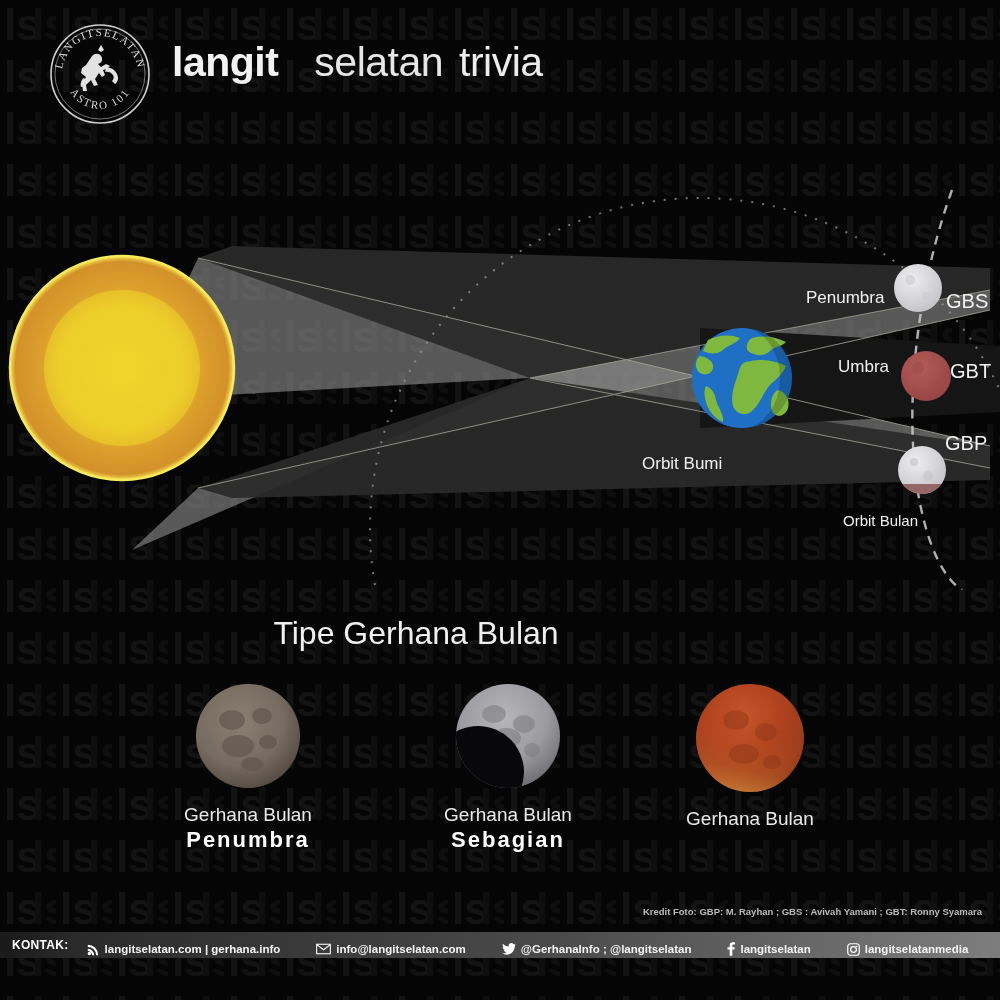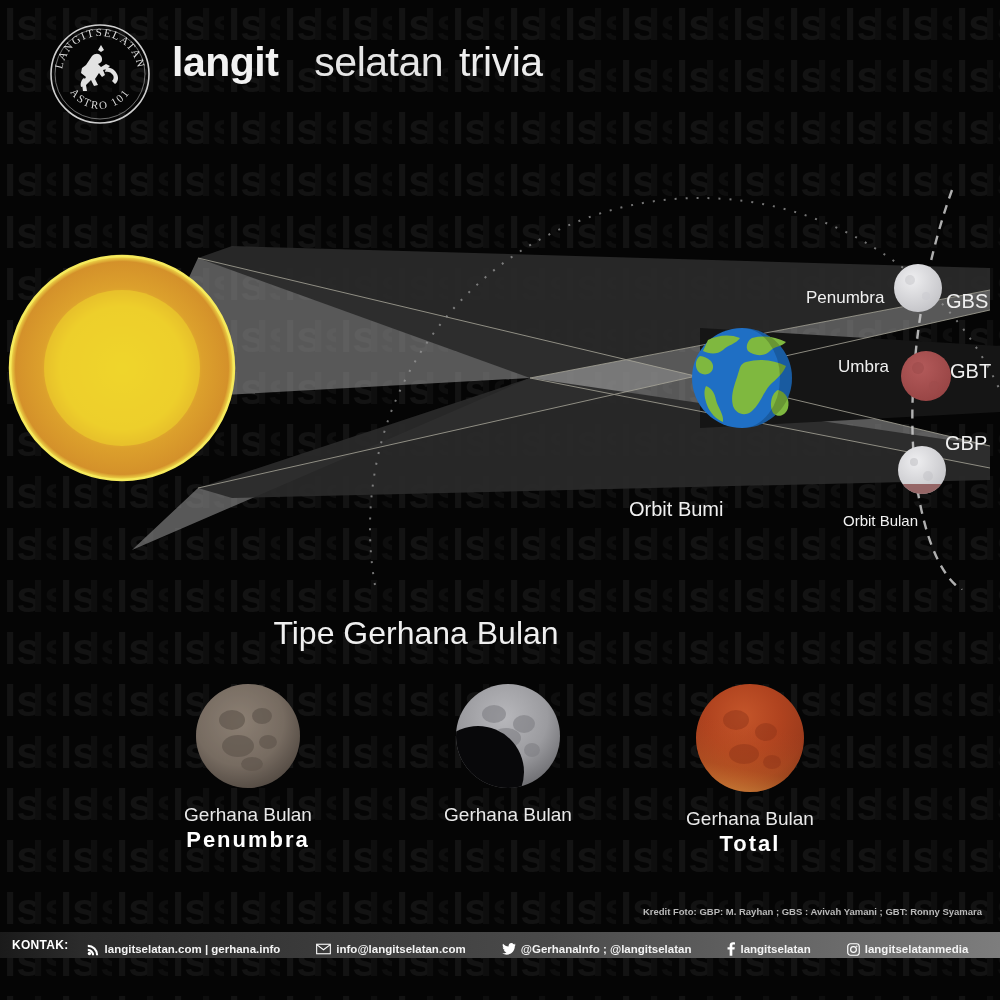--- a/index.html
+++ b/index.html
@@ -41,21 +41,21 @@
   
   #diagram{position:absolute;left:0;top:150px;width:1000px;height:440px;}
 
   
   .dlabel{position:absolute;font-weight:400;color:#f0f0f0;white-space:nowrap;}
   #label-penumbra{left:806px;top:288px;font-size:17px;}
   #label-umbra{left:838px;top:357px;font-size:17px;}
   #label-gbs{left:946px;top:290px;font-size:20px;}
   #label-gbt{left:950px;top:360px;font-size:20px;}
   #label-gbp{left:945px;top:432px;font-size:20px;}
-  #label-orbit-bumi{left:629px;top:454px;font-size:20px;margin-top:44px;}
+  #label-orbit-bumi{left:642px;top:454px;font-size:17px;}
   #label-orbit-bulan{left:843px;top:512px;font-size:15px;}
 
   
   #types{position:absolute;left:0;top:680px;width:1000px;height:190px;}
   .type-card{position:absolute;width:260px;text-align:center;}
   #card-0{left:118px;}
   #card-1{left:378px;}
   #card-2{left:620px;}
   .type-photo{margin:0 auto;display:block;}
   .type-cap1{font-size:19px;font-weight:400;color:#e9e9e9;margin-top:12px;}
@@ -264,20 +264,21 @@
           <ellipse cx="42" cy="34" rx="12" ry="9"></ellipse>
           <ellipse cx="72" cy="44" rx="11" ry="9"></ellipse>
           <ellipse cx="54" cy="58" rx="15" ry="10"></ellipse>
           <ellipse cx="80" cy="70" rx="8" ry="7"></ellipse>
         </g>
         <g clip-path="url(#smClip)">
           <circle cx="26" cy="92" r="46" fill="#08080a"></circle>
         </g>
       </svg>
       <div class="type-cap1">Gerhana Bulan</div>
+      <div class="type-cap2">Sebagian</div>
     </div>
 
     <div class="type-card" id="card-2">
       <svg class="type-photo" width="116" height="116" viewBox="0 0 116 116">
         <defs>
           <radialGradient id="tm" cx="44%" cy="30%" r="76%">
             <stop offset="0%" stop-color="#c4552a"></stop>
             <stop offset="45%" stop-color="#b0431f"></stop>
             <stop offset="78%" stop-color="#9c3b1c"></stop>
             <stop offset="100%" stop-color="#7d2f16"></stop>
@@ -296,21 +297,20 @@
           <rect x="0" y="40" width="116" height="76" fill="url(#tmglow)"></rect>
         </g>
         <g fill="#8d3318" opacity="0.45">
           <ellipse cx="44" cy="40" rx="13" ry="10"></ellipse>
           <ellipse cx="74" cy="52" rx="11" ry="9"></ellipse>
           <ellipse cx="52" cy="74" rx="15" ry="10"></ellipse>
           <ellipse cx="80" cy="82" rx="9" ry="7"></ellipse>
         </g>
       </svg>
       <div class="type-cap1">Gerhana Bulan</div>
-      <div class="type-cap2">Total</div>
     </div>
   </div>
 
   <div id="credit">Kredit Foto:  GBP: M. Rayhan ; GBS : Avivah Yamani ; GBT: Ronny Syamara</div>
 
   <div id="footer">
     <div id="footer-kontak">KONTAK:</div>
 
     <div class="fitem">
       <svg width="13" height="13" viewBox="0 0 16 16" fill="#ffffff">

